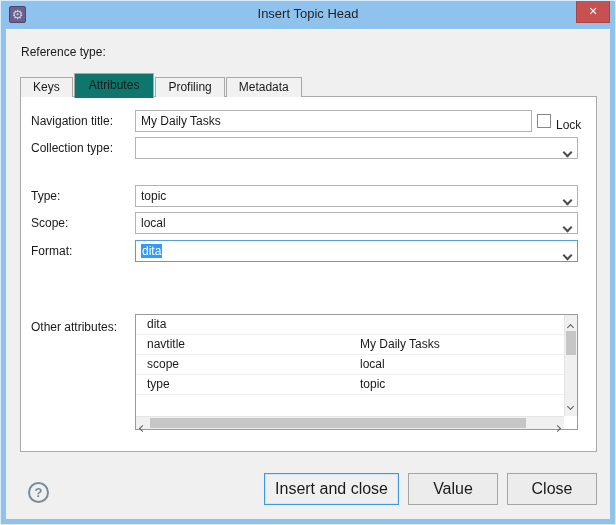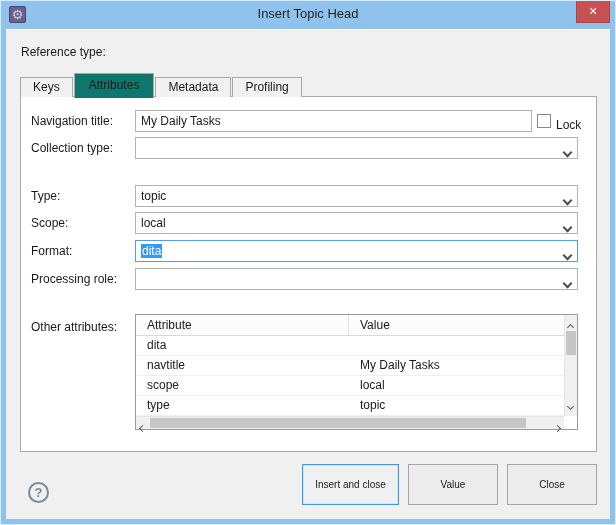--- a/index.html
+++ b/index.html
@@ -146,24 +146,24 @@
     border: 2px solid #7a8a97; color: #7a8a97;
     font-size: 13px; font-weight: bold;
     display: flex; align-items: center; justify-content: center;
     cursor: default;
   }
   .btn-row {
     position: absolute; right: 13px; bottom: 14px;
     display: flex; gap: 9px;
   }
   .btn {
-    min-width: 90px; height: 41px;
+    min-width: 90px; height: 32px;
     background: #ececec;
     border: 1px solid #a5a5a5;
-    font-family: "Liberation Sans", sans-serif; font-size: 10px; color: #1a1a1a;
+    font-family: "Liberation Sans", sans-serif; font-size: 16px; color: #1a1a1a;
     padding: 0 10px;
     cursor: default;
   }
   .btn.default {
     border: 1px solid #3e97e2;
     box-shadow: inset 0 0 0 1px #cfe7f9;
     background: #f0f0f0;
   }
 </style>
 </head>
@@ -179,22 +179,22 @@
     </div>
   </div>
 
   <div class="client">
 
     <div class="ref-label">Reference type:</div>
 
     <div class="tabstrip">
       <div class="tab"><span>Keys</span></div>
       <div class="tab active"><span>Attributes</span></div>
+      <div class="tab"><span>Profiling</span></div>
       <div class="tab"><span>Metadata</span></div>
-      <div class="tab"><span>Profiling</span></div>
     </div>
 
     <div class="panel">
 
       <div class="frow" style="top:13px;">
         <span class="flabel">Navigation title:</span>
         <input class="text-input" type="text" value="My Daily Tasks" style="">
         <span class="checkbox"></span>
         <span class="checkbox-label">Lock</span>
       </div>
@@ -224,36 +224,25 @@
       </div>
 
       <div class="frow" style="top:143px;">
         <span class="flabel">Format:</span>
         <div class="combo focused">
           <span class="sel-text">dita</span>
           <span class="combo-arrow"><span class="chev down"></span></span>
         </div>
       </div>
 
-      <div class="frow" style="top:171px;">
-        <span class="flabel">Processing role:</span>
-        <div class="combo">
-          <span></span>
-          <span class="combo-arrow"><span class="chev down"></span></span>
-        </div>
-      </div>
 
       <span class="attr-table-label">Other attributes:</span>
 
       <div class="attr-table">
         <div class="content">
-          <div class="thead">
-            <div class="th col-attr">Attribute</div>
-            <div class="th col-val">Value</div>
-          </div>
           <div id="attr-tbody">
               <div class="trow">
                 <div class="td col-val">dita</div>
               </div>
               <div class="trow">
                 <div class="td col-attr">navtitle</div>
                 <div class="td col-val">My Daily Tasks</div>
               </div>
               <div class="trow">
                 <div class="td col-attr">scope</div>

